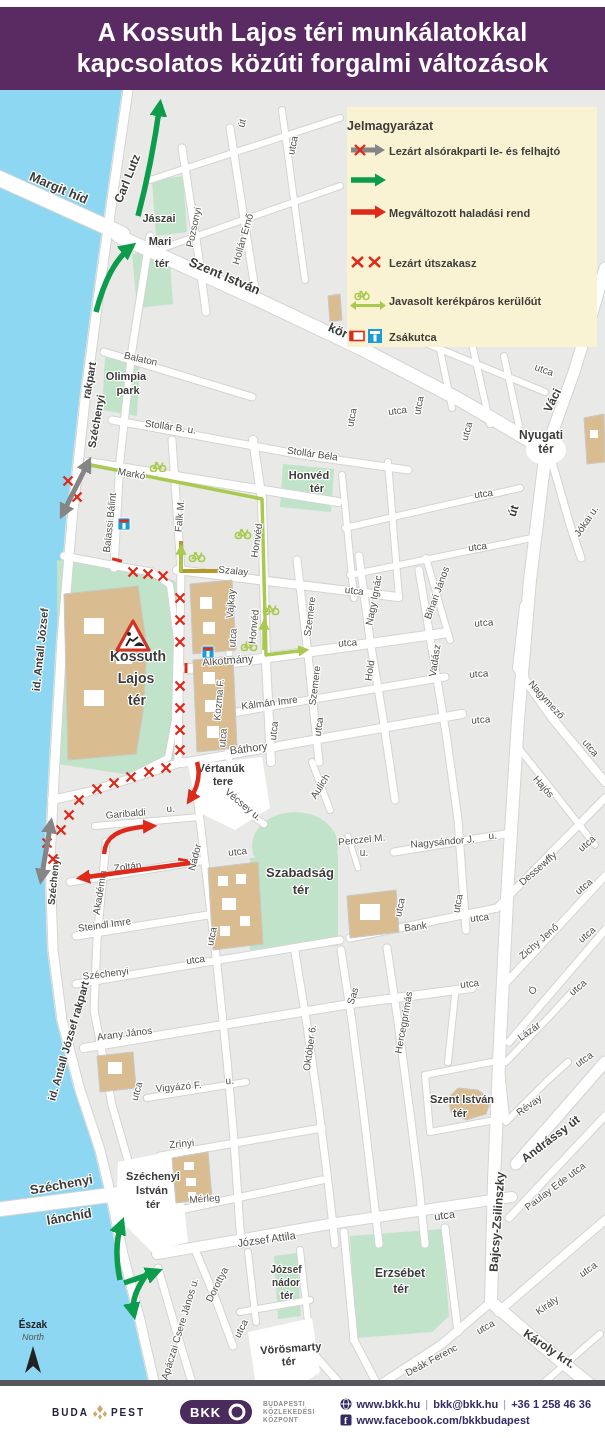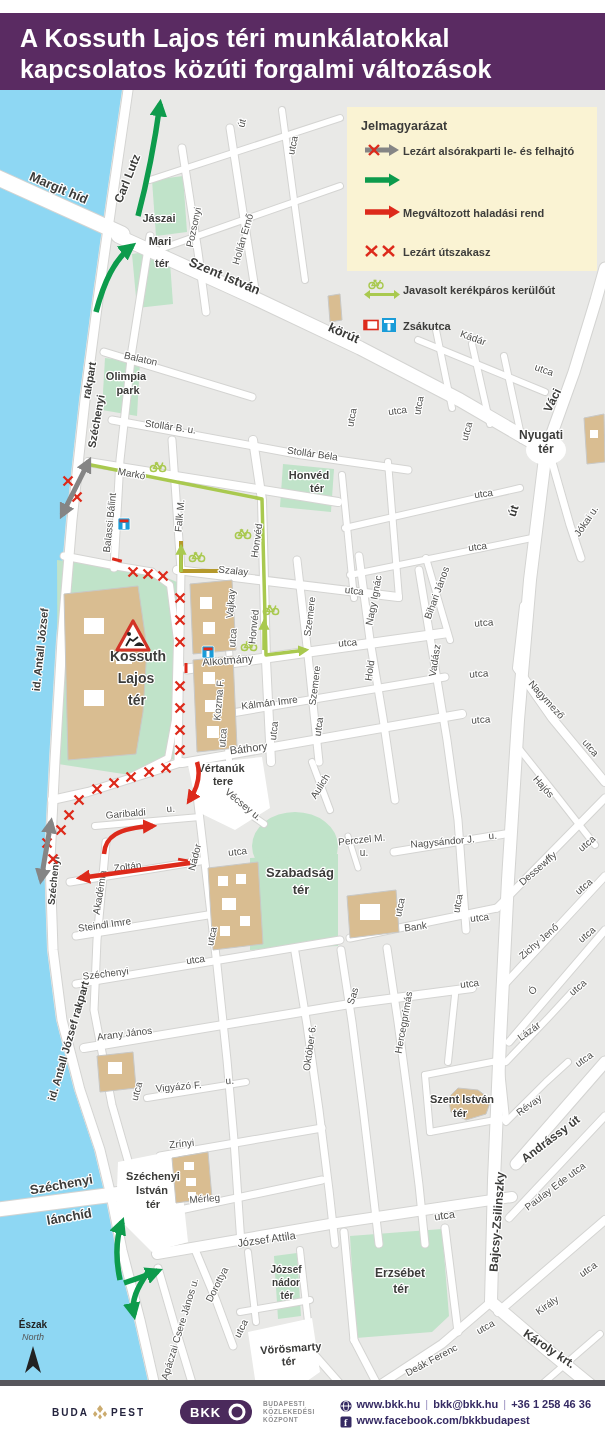--- a/index.html
+++ b/index.html
@@ -1,46 +1,46 @@
 <!DOCTYPE html>
 <html><head>
 <meta charset="utf-8">
 <style>
   html,body{margin:0;padding:0;background:#fff;}
   #page{position:relative;width:605px;height:1438px;background:#fff;overflow:hidden;
         font-family:"Liberation Sans",sans-serif;}
   
-  header{position:absolute;left:0;top:13px;width:605px;height:83px;background:#5a2b62;}
+  header{position:absolute;left:0;top:7px;width:605px;height:83px;background:#5a2b62;text-align:center;}
   .title{padding:10px 0 0 20px;color:#fff;font-weight:bold;font-size:25px;line-height:31px;letter-spacing:.2px;}
   
   #map-svg{position:absolute;left:0;top:90px;width:605px;height:1290px;display:block;background:#e9e9e7;}
   text.lbl{fill:#4f4f4d;paint-order:stroke;stroke:#ffffff;stroke-width:2.4px;stroke-linejoin:round;
            font-family:"Liberation Sans",sans-serif;}
   text.lbl.b{fill:#3c3c3a;font-weight:bold;}
   
-  #legend{position:absolute;left:347px;top:107px;width:250px;height:164px;background:#faf3d3;
-          box-sizing:border-box;padding:12px 12px 8px 14px;}
+  #legend{position:absolute;left:347px;top:107px;width:250px;height:240px;background:#faf3d3;
+          box-sizing:border-box;padding:12px 12px 8px 0;}
   .leg-title{font-size:12.5px;font-weight:bold;color:#3c3c3b;}
   .leg-row{display:flex;align-items:center;text-align:center;}
   .leg-row:nth-child(1){margin-top:8px}.leg-row:nth-child(2){margin-top:8px}
-  .leg-row:nth-child(3){margin-top:10px}.leg-row:nth-child(4){margin-top:17px}
+  .leg-row:nth-child(3){margin-top:10px}.leg-row:nth-child(4){margin-top:28px}
   .leg-row:nth-child(5){margin-top:15px}.leg-row:nth-child(6){margin-top:13px}
   .leg-icon{width:42px;flex:none;}
   .leg-label{font-size:11px;font-weight:bold;color:#3d3d3b;line-height:1.22;}
   
   #map-bar{position:absolute;left:0;top:1380px;width:605px;height:6px;background:#57565c;}
   footer{position:absolute;left:0;top:1386px;width:605px;height:52px;background:#fff;
          display:flex;align-items:center;}
   .bp-logo{margin-left:52px;display:flex;align-items:center;color:#24243e;
            font-weight:bold;font-size:10px;letter-spacing:2px;}
   .bp-crest{margin:0 3px;}
   .bkk-wrap{margin-left:34px;display:flex;align-items:center;}
   .bkk-name{margin-left:8px;font-size:6.5px;font-weight:bold;color:#8f8f91;letter-spacing:.5px;line-height:8px;}
   .contact{margin-left:auto;margin-right:14px;color:#352a63;font-weight:bold;font-size:11px;line-height:16px;}
-  .contact .row{display:flex;align-items:flex-end;}
+  .contact .row{display:flex;align-items:center;}
   .contact a{color:#352a63;text-decoration:none;}
   .sep{color:#9a8fc0;margin:0 5px;font-weight:normal;}
   .cicon{margin-right:5px;display:inline-block;}
 </style>
 </head>
 <body>
 
 <div id="page">
   <header>
     <div class="title">

